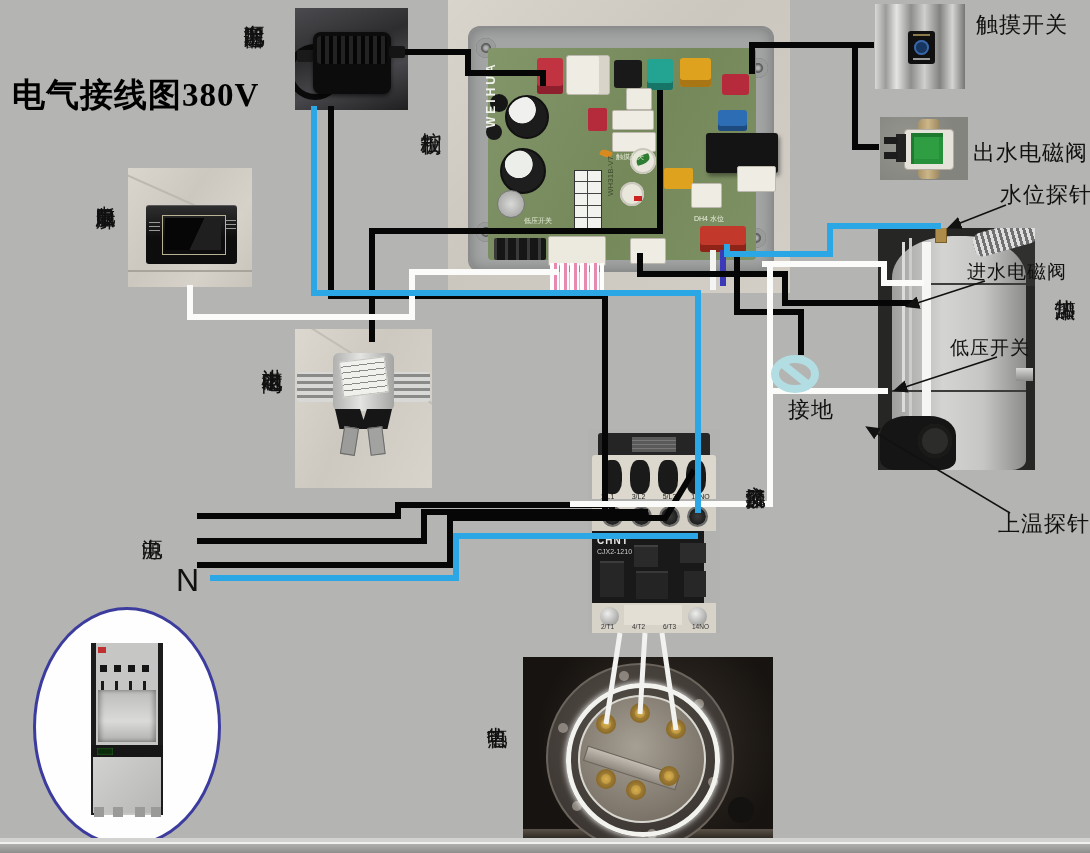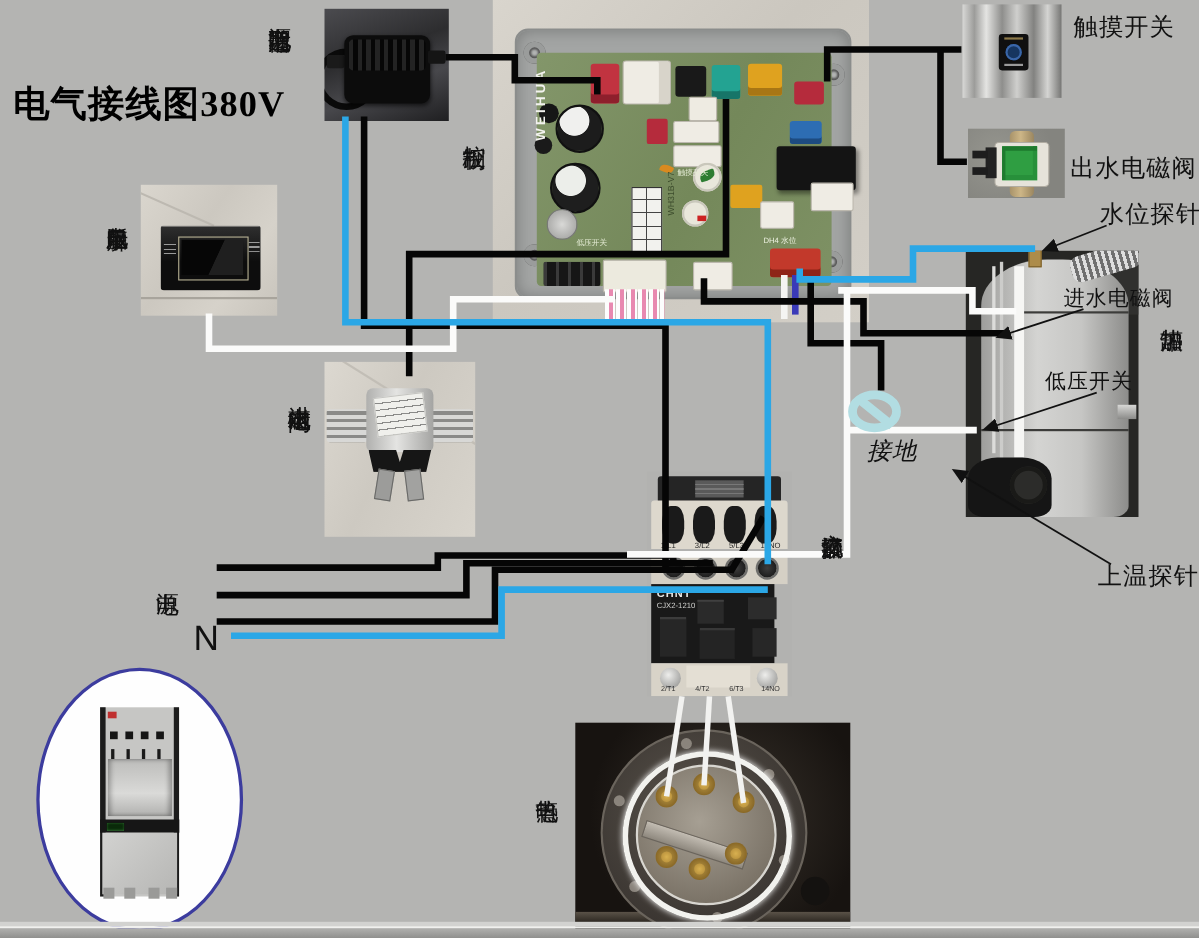--- a/index.html
+++ b/index.html
@@ -287,21 +287,21 @@
   <div class="lbl vlbl" style="left:420px;top:116px;">控制板</div>
   <div class="lbl vlbl" style="left:95px;top:190px;font-size:20px;">电脑版显示屏</div>
   <div class="lbl vlbl" style="left:261px;top:352px;">进水电磁阀</div>
   <div class="lbl" style="left:976px;top:13px;font-size:22px;">触摸开关</div>
   <div class="lbl" style="left:973px;top:141px;font-size:22px;">出水电磁阀</div>
   <div class="lbl" style="left:1000px;top:183px;font-size:22px;">水位探针</div>
   <div class="lbl" style="left:967px;top:262px;font-size:19px;">进水电磁阀</div>
   <div class="lbl vlbl" style="left:1054px;top:282px;">加热罐</div>
   <div class="lbl" style="left:950px;top:338px;font-size:19px;">低压开关</div>
   <div class="lbl" style="left:998px;top:512px;font-size:22px;">上温探针</div>
-  <div class="lbl" style="left:788px;top:398px;font-size:22px;font-style:italic;">接地</div>
+  <div class="lbl" style="left:788px;top:398px;font-size:22px;">接地</div>
   <div class="lbl vlbl" style="left:141px;top:522px;">电源</div>
   <div class="lbl" style="left:176px;top:564px;font-size:32px;font-family:'Liberation Sans',sans-serif;">N</div>
   <div class="lbl vlbl" style="left:745px;top:470px;font-size:20px;">交流接触器</div>
   <div class="lbl vlbl" style="left:486px;top:710px;">电热管</div>
 
   <div class="abs" style="left:0;top:838px;width:1090px;height:4px;background:#d2d2d0;"></div>
   <div class="abs" style="left:0;top:842px;width:1090px;height:2px;background:#f0f0ee;"></div>
   <div class="abs" style="left:0;top:844px;width:1090px;height:9px;background:linear-gradient(180deg,#b0b0ae,#8e8e8c);border-bottom:1px solid #5a5a58;"></div>
 
 </div>

